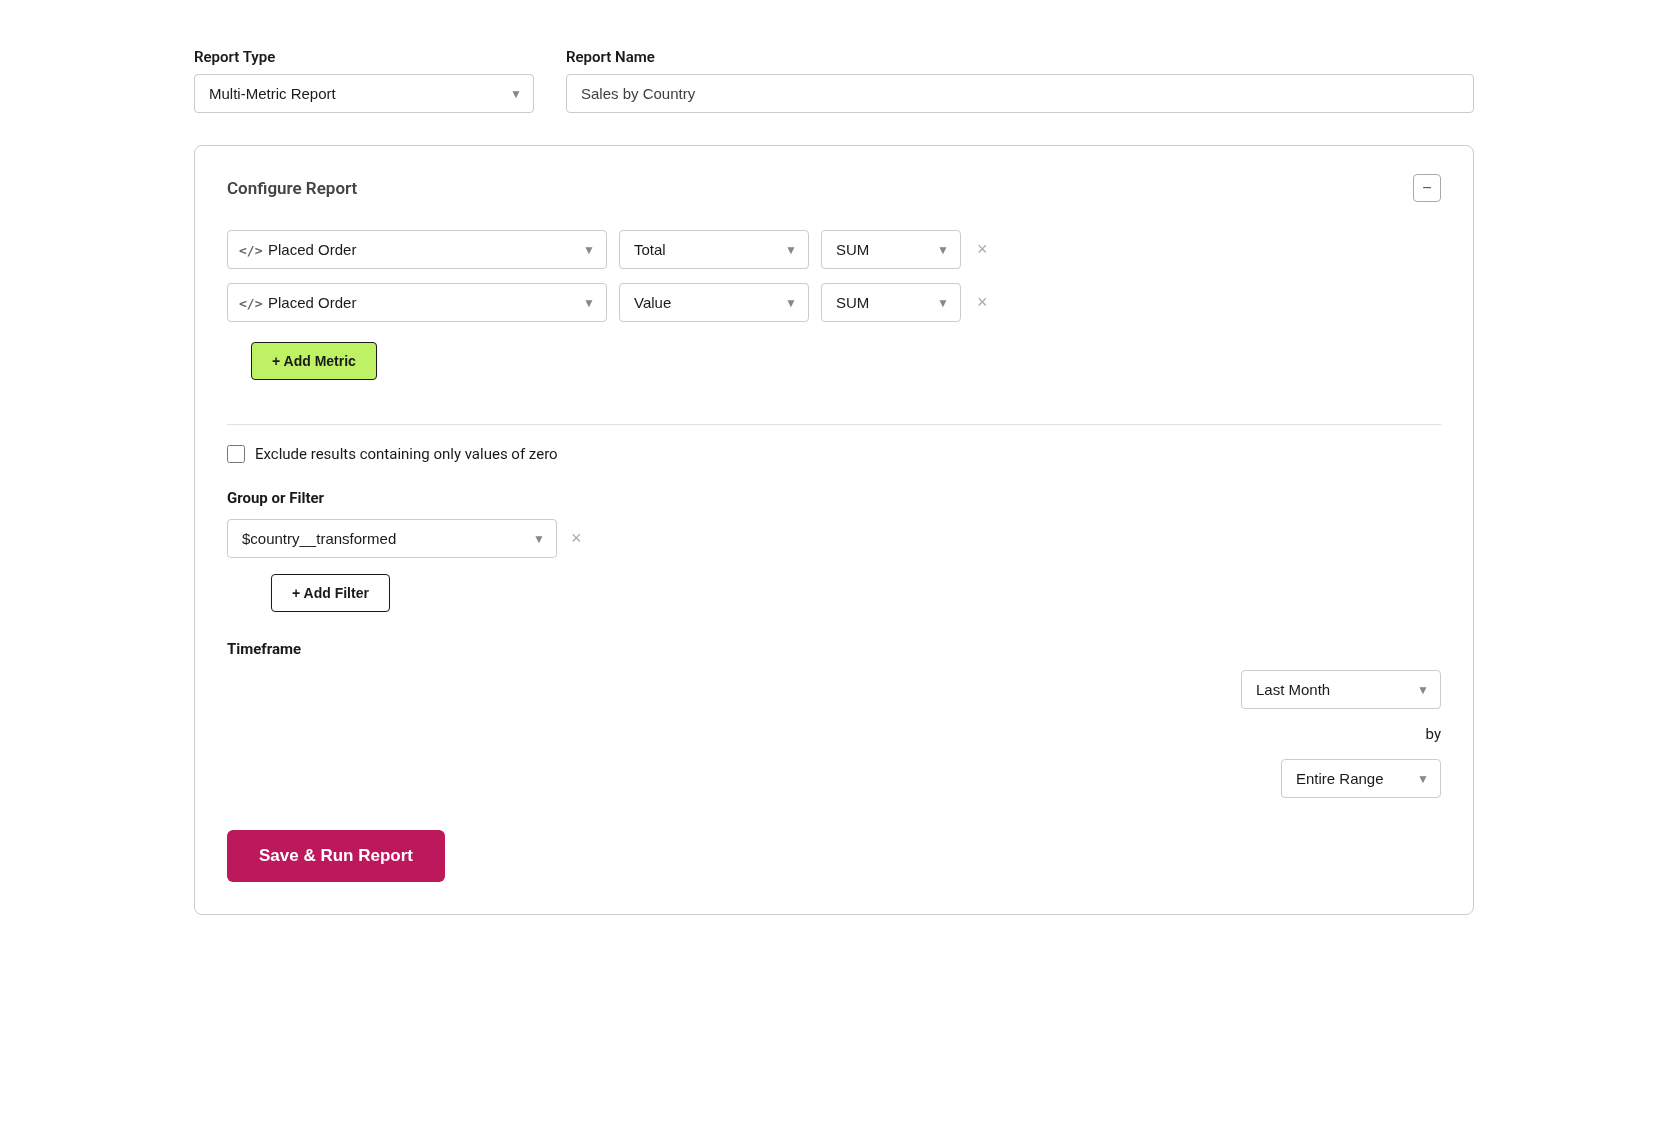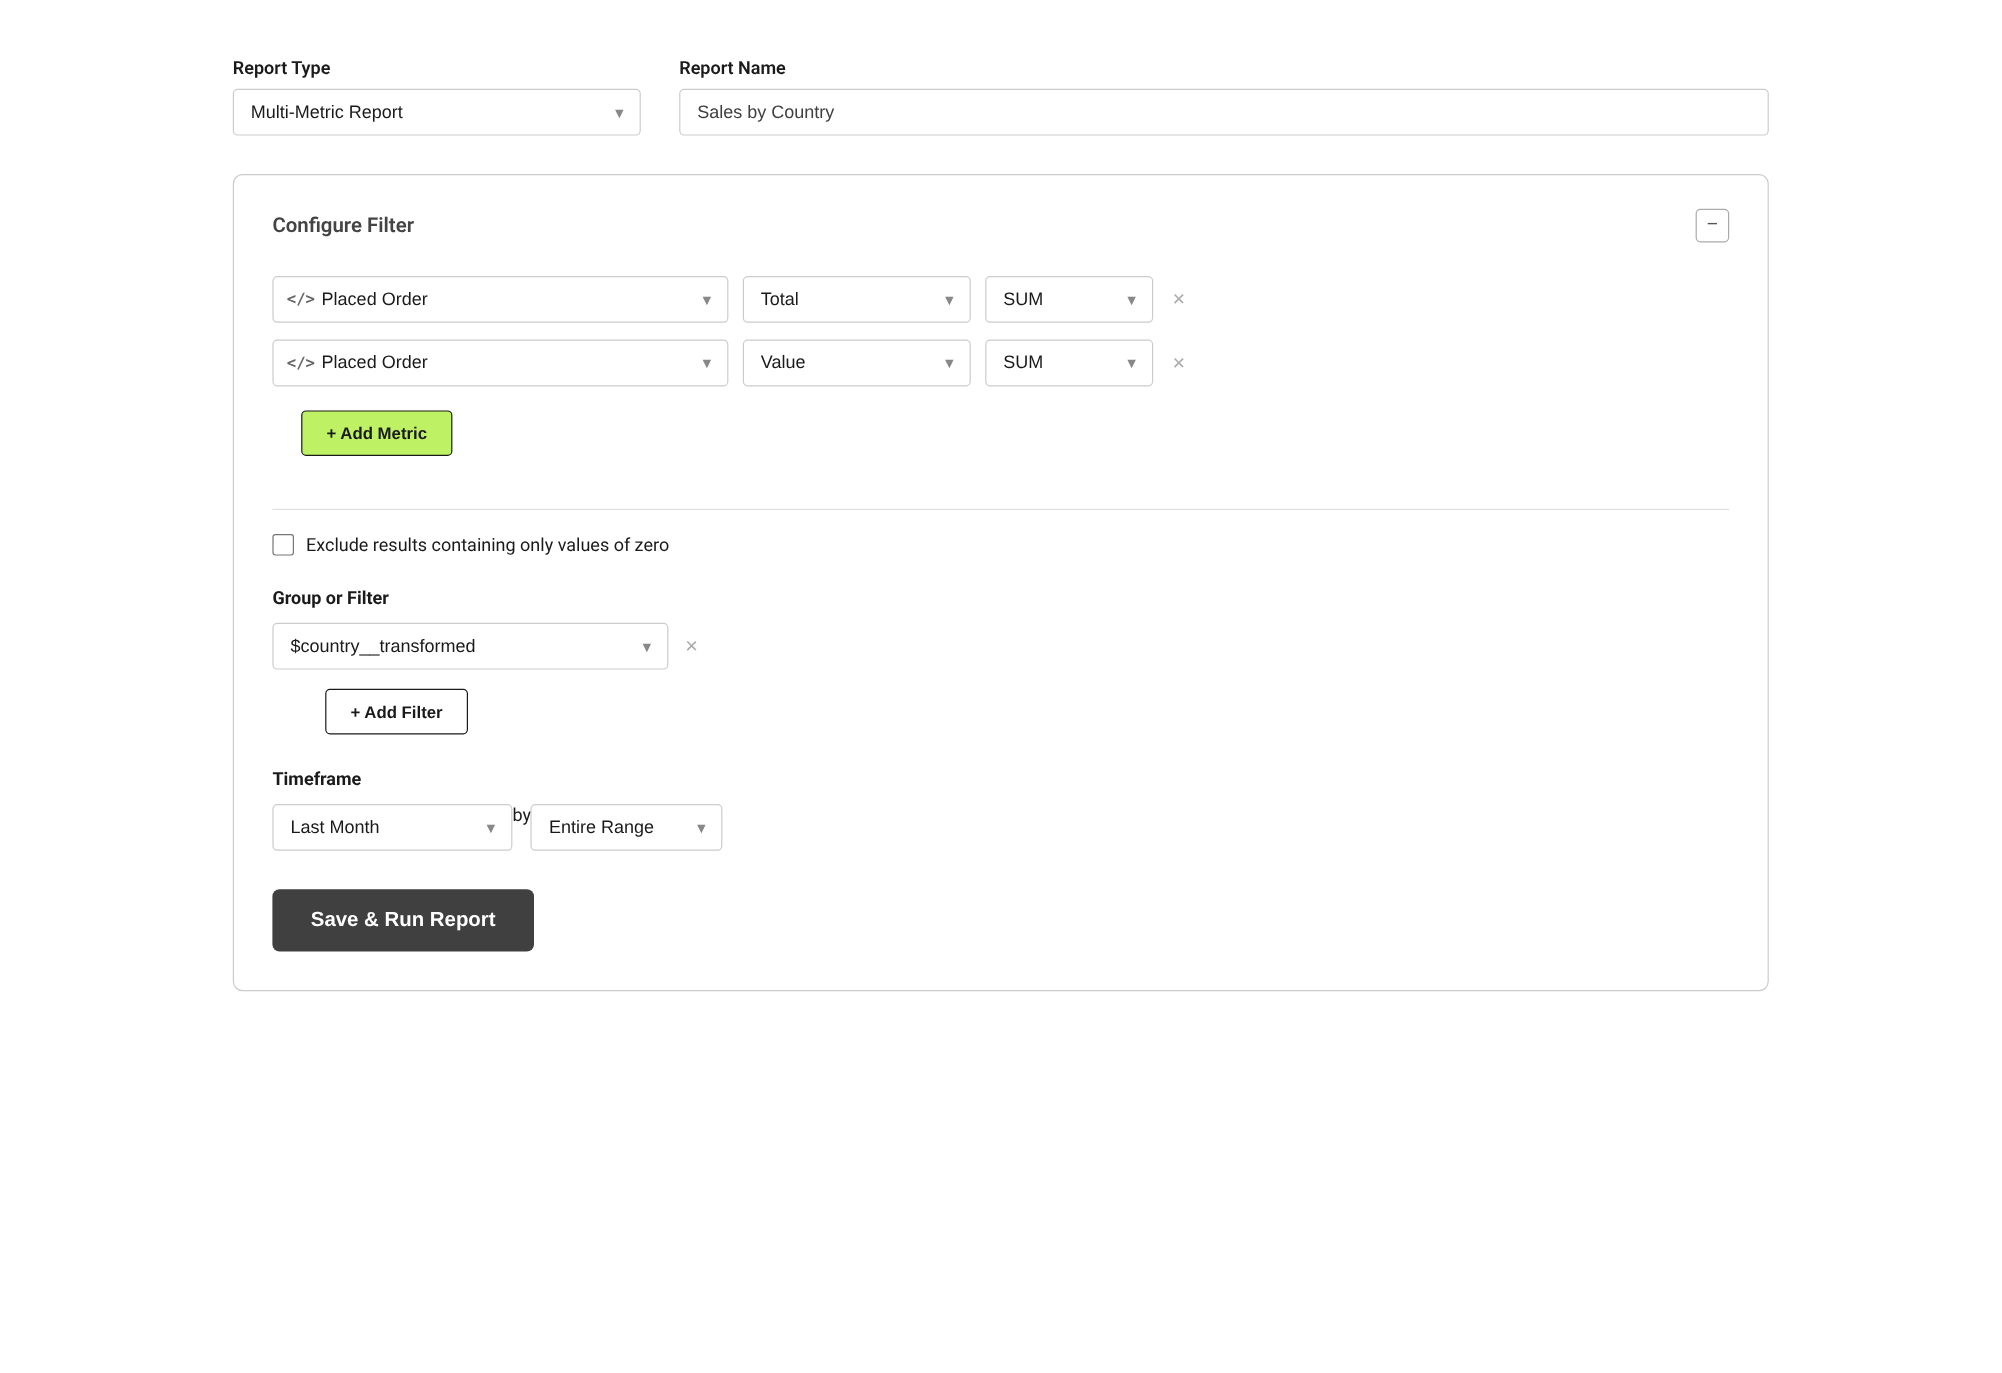--- a/index.html
+++ b/index.html
@@ -250,41 +250,42 @@
       color: #1a1a1a;
       margin-bottom: 28px;
       display: inline-flex;
       align-items: center;
       margin-left: 44px;
     }
 
     
     .timeframe-row {
       display: flex;
-      align-items: flex-start;
-      gap: 0;
+      align-items: flex-end;
+      gap: 16px;
       margin-bottom: 32px;
+      flex-direction: column;
     }
 
     .timeframe-select {
       width: 200px;
     }
 
     .by-label {
       font-size: 15px;
       color: #1a1a1a;
     }
 
     .range-select {
       width: 160px;
     }
 
     
     .save-run-btn {
-      background: #404040;
+      background: #be185d;
       color: #ffffff;
       border: none;
       border-radius: 6px;
       padding: 16px 32px;
       font-size: 17px;
       font-weight: 700;
       cursor: pointer;
       display: inline-flex;
       align-items: center;
     }
@@ -315,21 +316,21 @@
     <div class="field-group report-name">
       <label class="field-label">Report Name</label>
       <input type="text" value="Sales by Country" style="">
     </div>
 
   </div>
 
   <div class="configure-panel">
 
     <div class="panel-header">
-      <span class="panel-title">Configure Filter</span>
+      <span class="panel-title">Configure Report</span>
       <button class="collapse-btn">
         <span>−</span>
       </button>
     </div>
 
     
     <div class="metric-rows">
 
       <div class="metric-row">
         <div class="select-wrapper metric-event-select">

